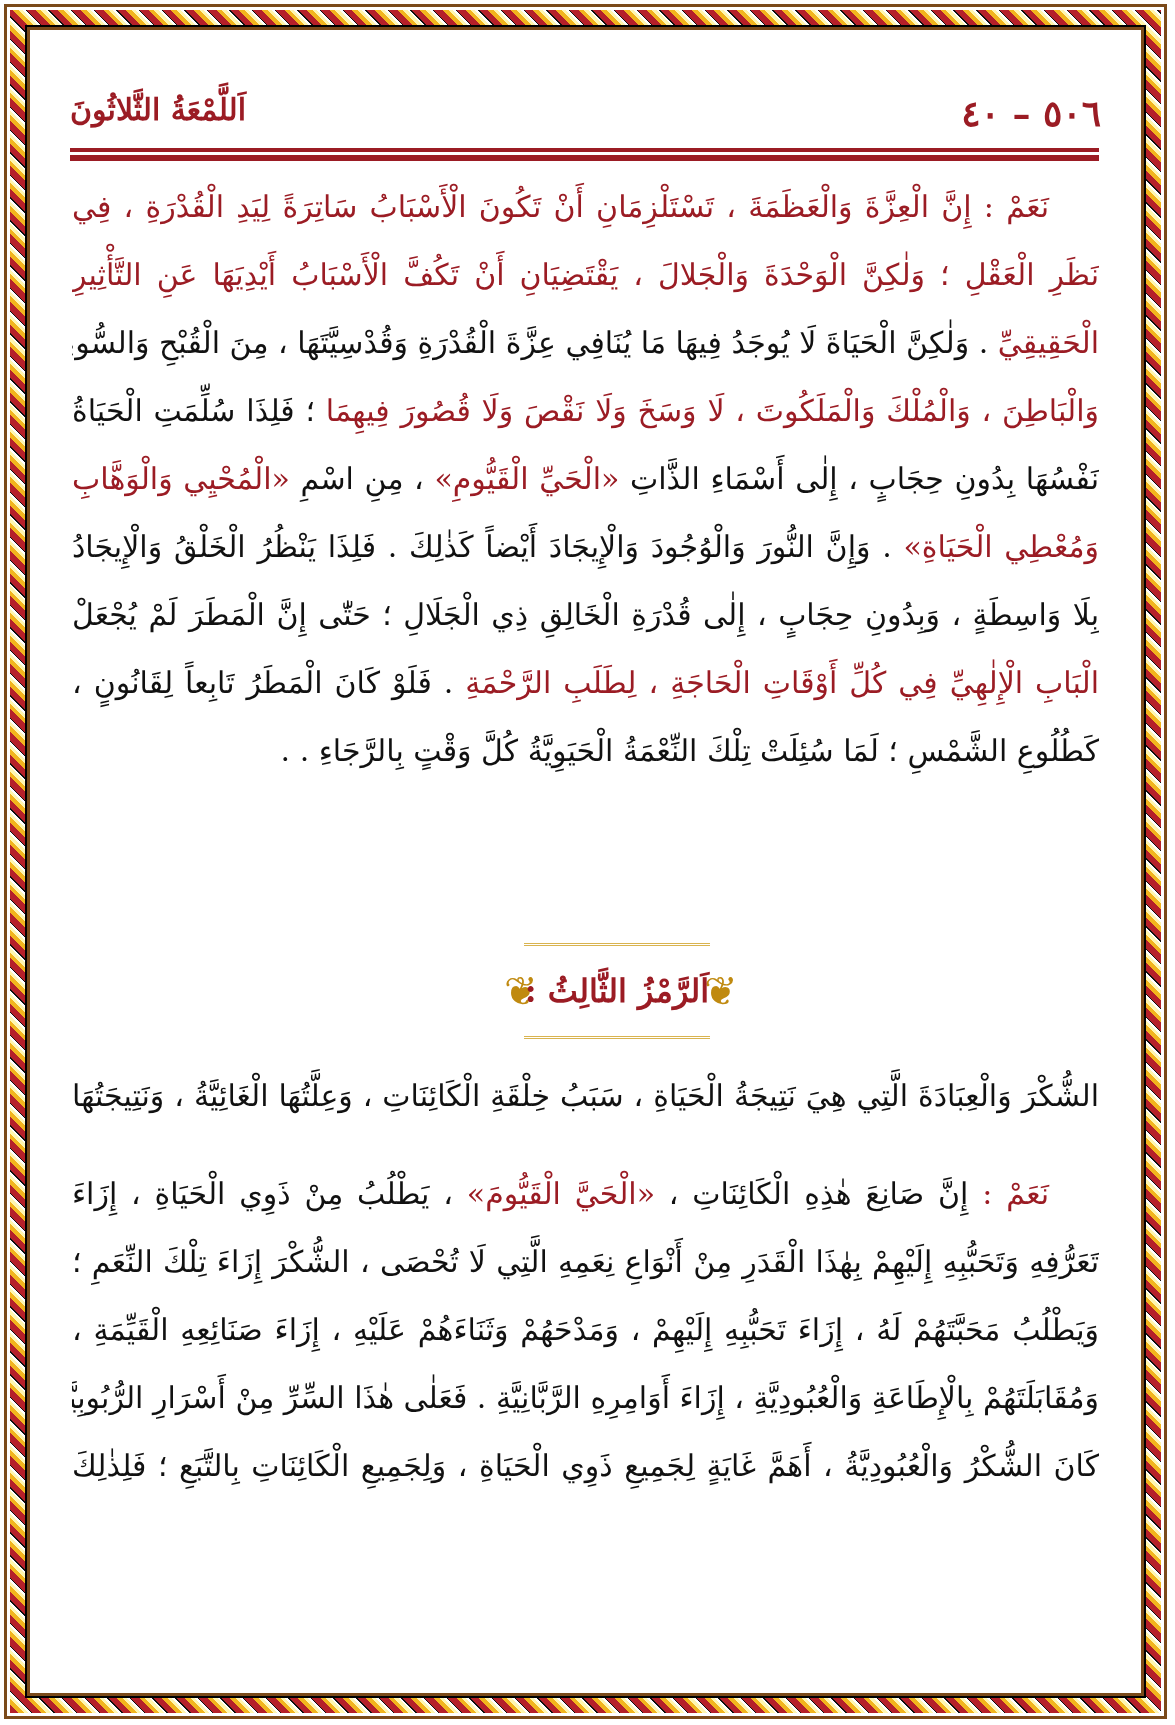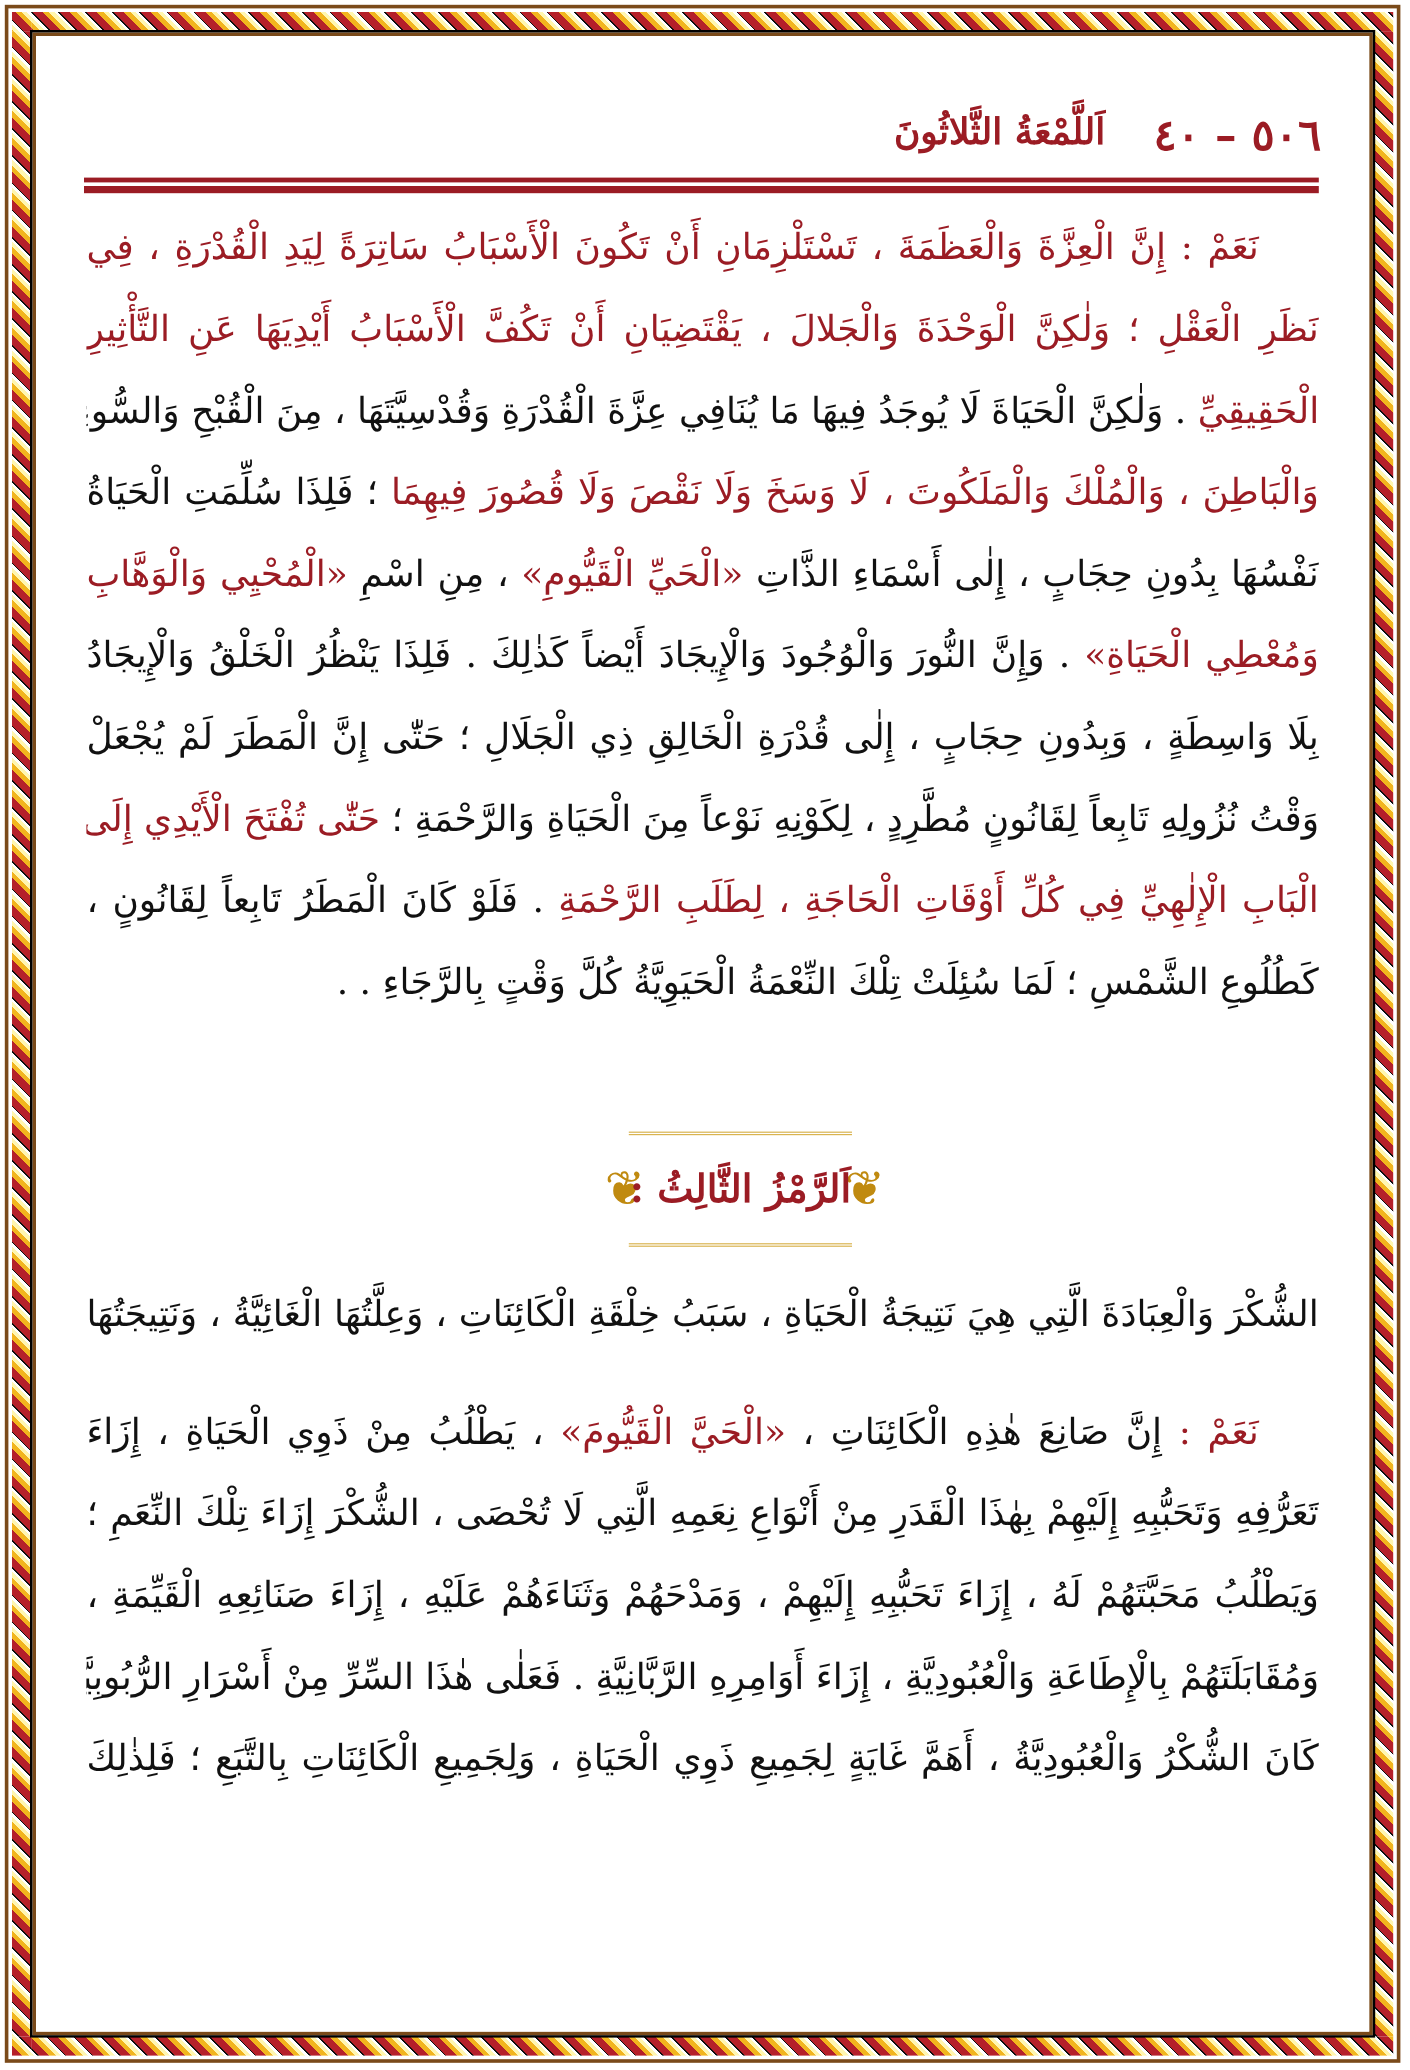--- a/index.html
+++ b/index.html
@@ -6,21 +6,21 @@
   body { width:1175px; height:1725px; position:relative; overflow:hidden; font-family:"DejaVu Serif", serif; }
   .frame-outer { position:absolute; left:4px; top:4px; width:1163px; height:1715px; border:3px solid #7a4a1a; box-sizing:border-box; }
   .frame-band { position:absolute; left:10px; top:10px; width:1151px; height:1703px; box-sizing:border-box;
     border:16px solid transparent;
     border-image: repeating-linear-gradient(45deg, #b5202a 0 6px, #f2b51e 6px 10px, #fff6b0 10px 13px, #ffffff 13px 15px, #111 15px 16px) 16;
   }
   .frame-inner { position:absolute; left:27px; top:27px; width:1117px; height:1669px; border:3px solid #7a4a1a; box-sizing:border-box; outline:2px solid #000; }
   .page { position:absolute; left:30px; top:30px; width:1111px; height:1663px; background:#fff; }
   .header { position:absolute; left:40px; right:40px; top:62px; height:40px; direction:rtl; }
   .page-num { position:absolute; right:0; top:0; color:#9b1c24; font-weight:bold; font-size:36px; }
-  .chapter-title { position:absolute; left:0; right:0; top:0; text-align:right; color:#9b1c24; font-weight:bold; font-size:30px; padding-right:180px; }
+  .chapter-title { position:absolute; left:0; right:0; top:0; text-align:left; color:#9b1c24; font-weight:bold; font-size:30px; padding-right:180px; }
   .rule { position:absolute; left:40px; right:42px; top:118px; height:13px; }
   .rule .a { height:4px; background:#9b1c24; }
   .rule .b { height:6px; background:#9b1c24; margin-top:3px; }
   .body { position:absolute; left:42px; right:42px; direction:rtl; text-align:justify; }
   .line { height:68px; line-height:68px; font-size:30px; color:#111; white-space:nowrap; overflow:hidden; text-align-last:justify; text-align:justify; }
   .line.last { text-align-last:right; }
   .line.indent { padding-right:50px; }
   .hl { color:#9b1c24; font-weight:normal; }
   .sec1 { top:143px; }
   .sec2 { top:1032px; }
@@ -51,21 +51,20 @@
     </div>
 
   <div class="body sec1" id="sec1">
       <div class="line indent"><span class="hl">نَعَمْ : إِنَّ الْعِزَّةَ وَالْعَظَمَةَ ، تَسْتَلْزِمَانِ أَنْ تَكُونَ الْأَسْبَابُ سَاتِرَةً لِيَدِ الْقُدْرَةِ ، فِي</span></div>
       <div class="line"><span class="hl">نَظَرِ الْعَقْلِ ؛ وَلٰكِنَّ الْوَحْدَةَ وَالْجَلالَ ، يَقْتَضِيَانِ أَنْ تَكُفَّ الْأَسْبَابُ أَيْدِيَهَا عَنِ التَّأْثِيرِ</span></div>
       <div class="line"><span class="hl">الْحَقِيقِيِّ</span><span> . وَلٰكِنَّ الْحَيَاةَ لَا يُوجَدُ فِيهَا مَا يُنَافِي عِزَّةَ الْقُدْرَةِ وَقُدْسِيَّتَهَا ، مِنَ الْقُبْحِ وَالسُّوءِ ؛</span></div>
       <div class="line"><span class="hl">وَالْبَاطِنَ ، وَالْمُلْكَ وَالْمَلَكُوتَ ، لَا وَسَخَ وَلَا نَقْصَ وَلَا قُصُورَ فِيهِمَا</span><span> ؛ فَلِذَا سُلِّمَتِ الْحَيَاةُ</span></div>
       <div class="line"><span>نَفْسُهَا بِدُونِ حِجَابٍ ، إِلٰى أَسْمَاءِ الذَّاتِ </span><span class="hl">«الْحَيِّ الْقَيُّومِ»</span><span> ، مِنِ اسْمِ </span><span class="hl">«الْمُحْيِي وَالْوَهَّابِ</span></div>
       <div class="line"><span class="hl">وَمُعْطِي الْحَيَاةِ»</span><span> . وَإِنَّ النُّورَ وَالْوُجُودَ وَالْإِيجَادَ أَيْضاً كَذٰلِكَ . فَلِذَا يَنْظُرُ الْخَلْقُ وَالْإِيجَادُ</span></div>
       <div class="line"><span>بِلَا وَاسِطَةٍ ، وَبِدُونِ حِجَابٍ ، إِلٰى قُدْرَةِ الْخَالِقِ ذِي الْجَلَالِ ؛ حَتّٰى إِنَّ الْمَطَرَ لَمْ يُجْعَلْ</span></div>
-      <div class="line"><span>وَقْتُ نُزُولِهِ تَابِعاً لِقَانُونٍ مُطَّرِدٍ ، لِكَوْنِهِ نَوْعاً مِنَ الْحَيَاةِ وَالرَّحْمَةِ ؛ </span><span class="hl">حَتّٰى تُفْتَحَ الْأَيْدِي إِلَى</span></div>
       <div class="line"><span class="hl">الْبَابِ الْإِلٰهِيِّ فِي كُلِّ أَوْقَاتِ الْحَاجَةِ ، لِطَلَبِ الرَّحْمَةِ</span><span> . فَلَوْ كَانَ الْمَطَرُ تَابِعاً لِقَانُونٍ ،</span></div>
       <div class="line last"><span>كَطُلُوعِ الشَّمْسِ ؛ لَمَا سُئِلَتْ تِلْكَ النِّعْمَةُ الْحَيَوِيَّةُ كُلَّ وَقْتٍ بِالرَّجَاءِ . .</span></div>
     </div>
 
   <div class="cartouche">
     <div class="box"></div>
     <span class="orn l">❦</span>
     <span class="orn r">❦</span>
     <div class="title">اَلرَّمْزُ الثَّالِثُ :</div>
   </div>

